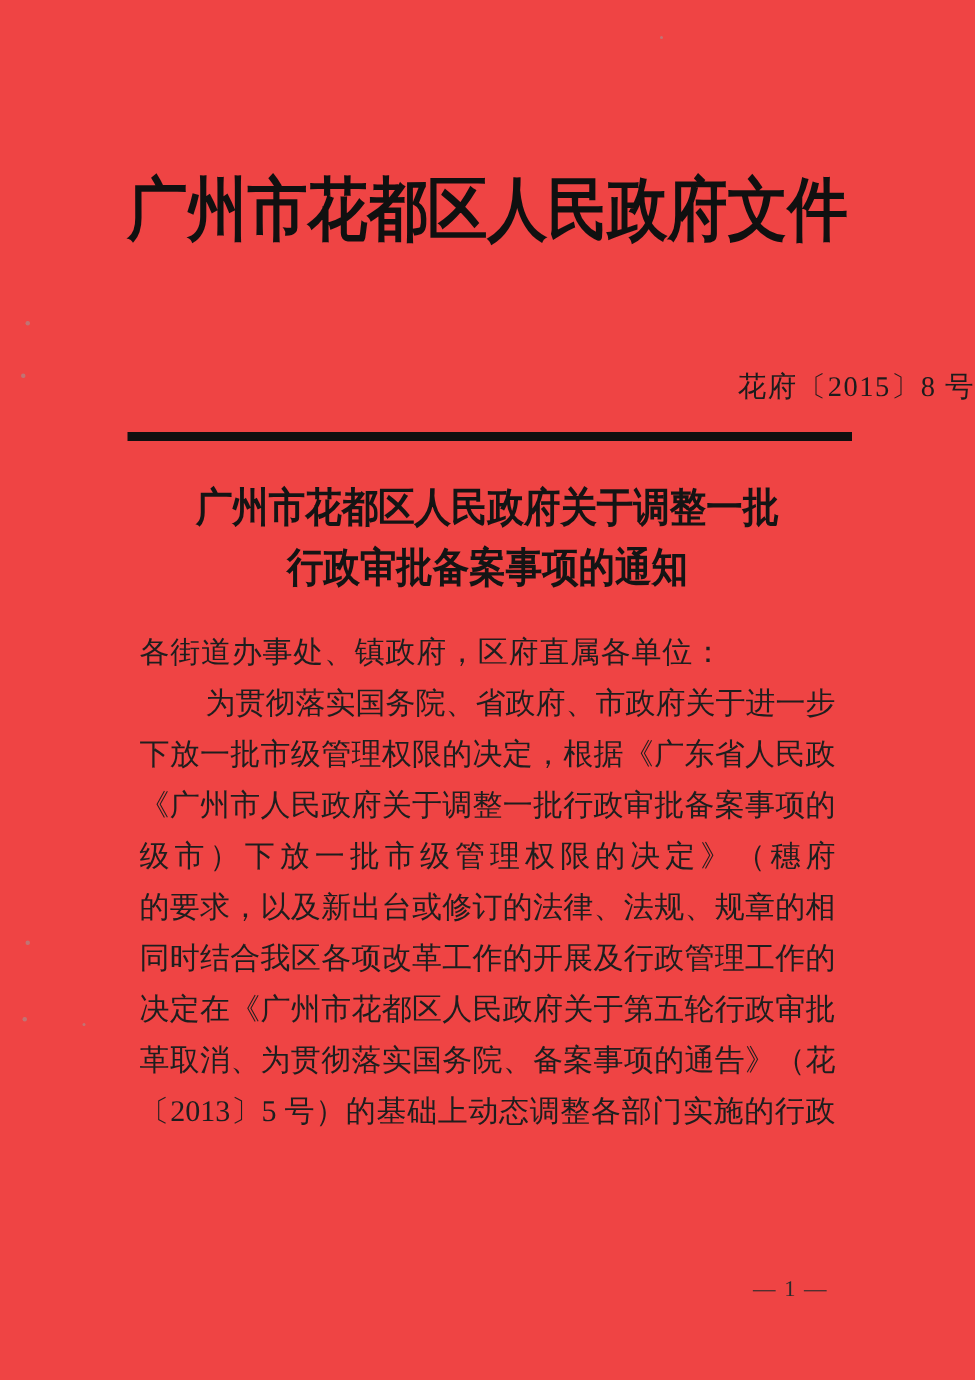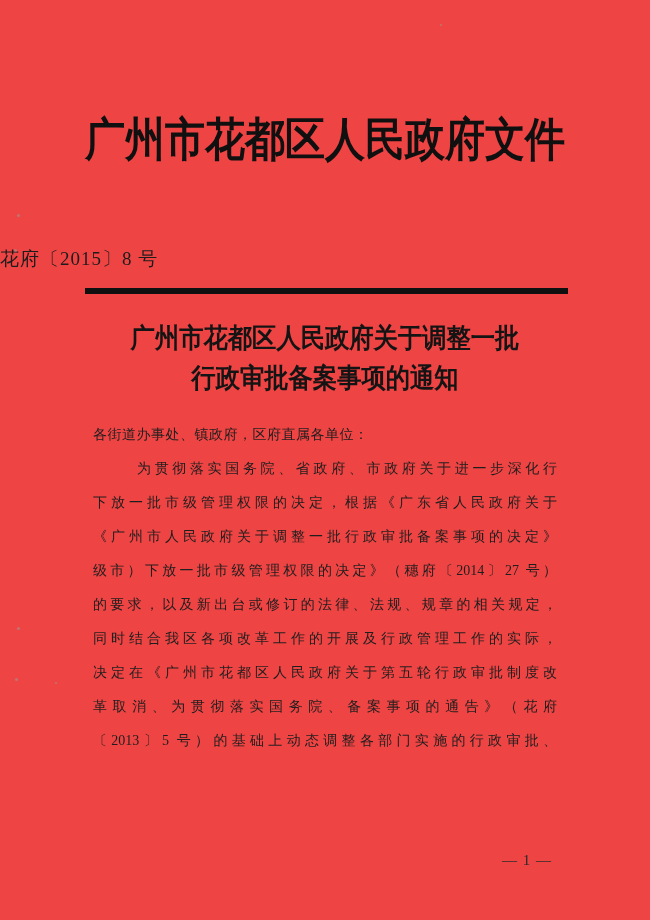--- a/index.html
+++ b/index.html
@@ -15,37 +15,37 @@
   }
   .header-title {
     position:absolute; top:112px; left:0; width:650px;
     text-align:center; font-size:46px; font-weight:bold;
     line-height:56px; white-space:nowrap;
     transform:scaleX(0.87); transform-origin:50% 50%;
     color:#101010;
   }
   .doc-number {
     position:absolute; top:246px; left:0; width:650px;
-    text-align:left; font-size:19px; line-height:26px;
+    text-align:right; font-size:19px; line-height:26px;
     letter-spacing:1px; color:#1c1c1c;
   }
   .rule {
     position:absolute; top:288px; left:85px; width:483px; height:6px;
     background:#101010;
   }
   .doc-title {
     position:absolute; top:318px; left:0; width:650px;
     text-align:center; font-size:27px; font-weight:bold;
     line-height:40px; color:#141414;
     transform:scaleX(0.9); transform-origin:50% 50%;
   }
   .doc-title span { display:block; }
   .textblock {
     position:absolute; top:418px; left:93px; width:464px;
-    font-size:14px; color:#1e1e1e;
+    font-size:20px; color:#1e1e1e;
   }
   .salutation {
     height:34px; line-height:34px; letter-spacing:0.5px; white-space:nowrap;
   }
   .line {
     height:34px; line-height:34px;
     text-align:justify; text-align-last:justify;
     overflow:hidden;
   }
   .line.indent { padding-left:44px; }

